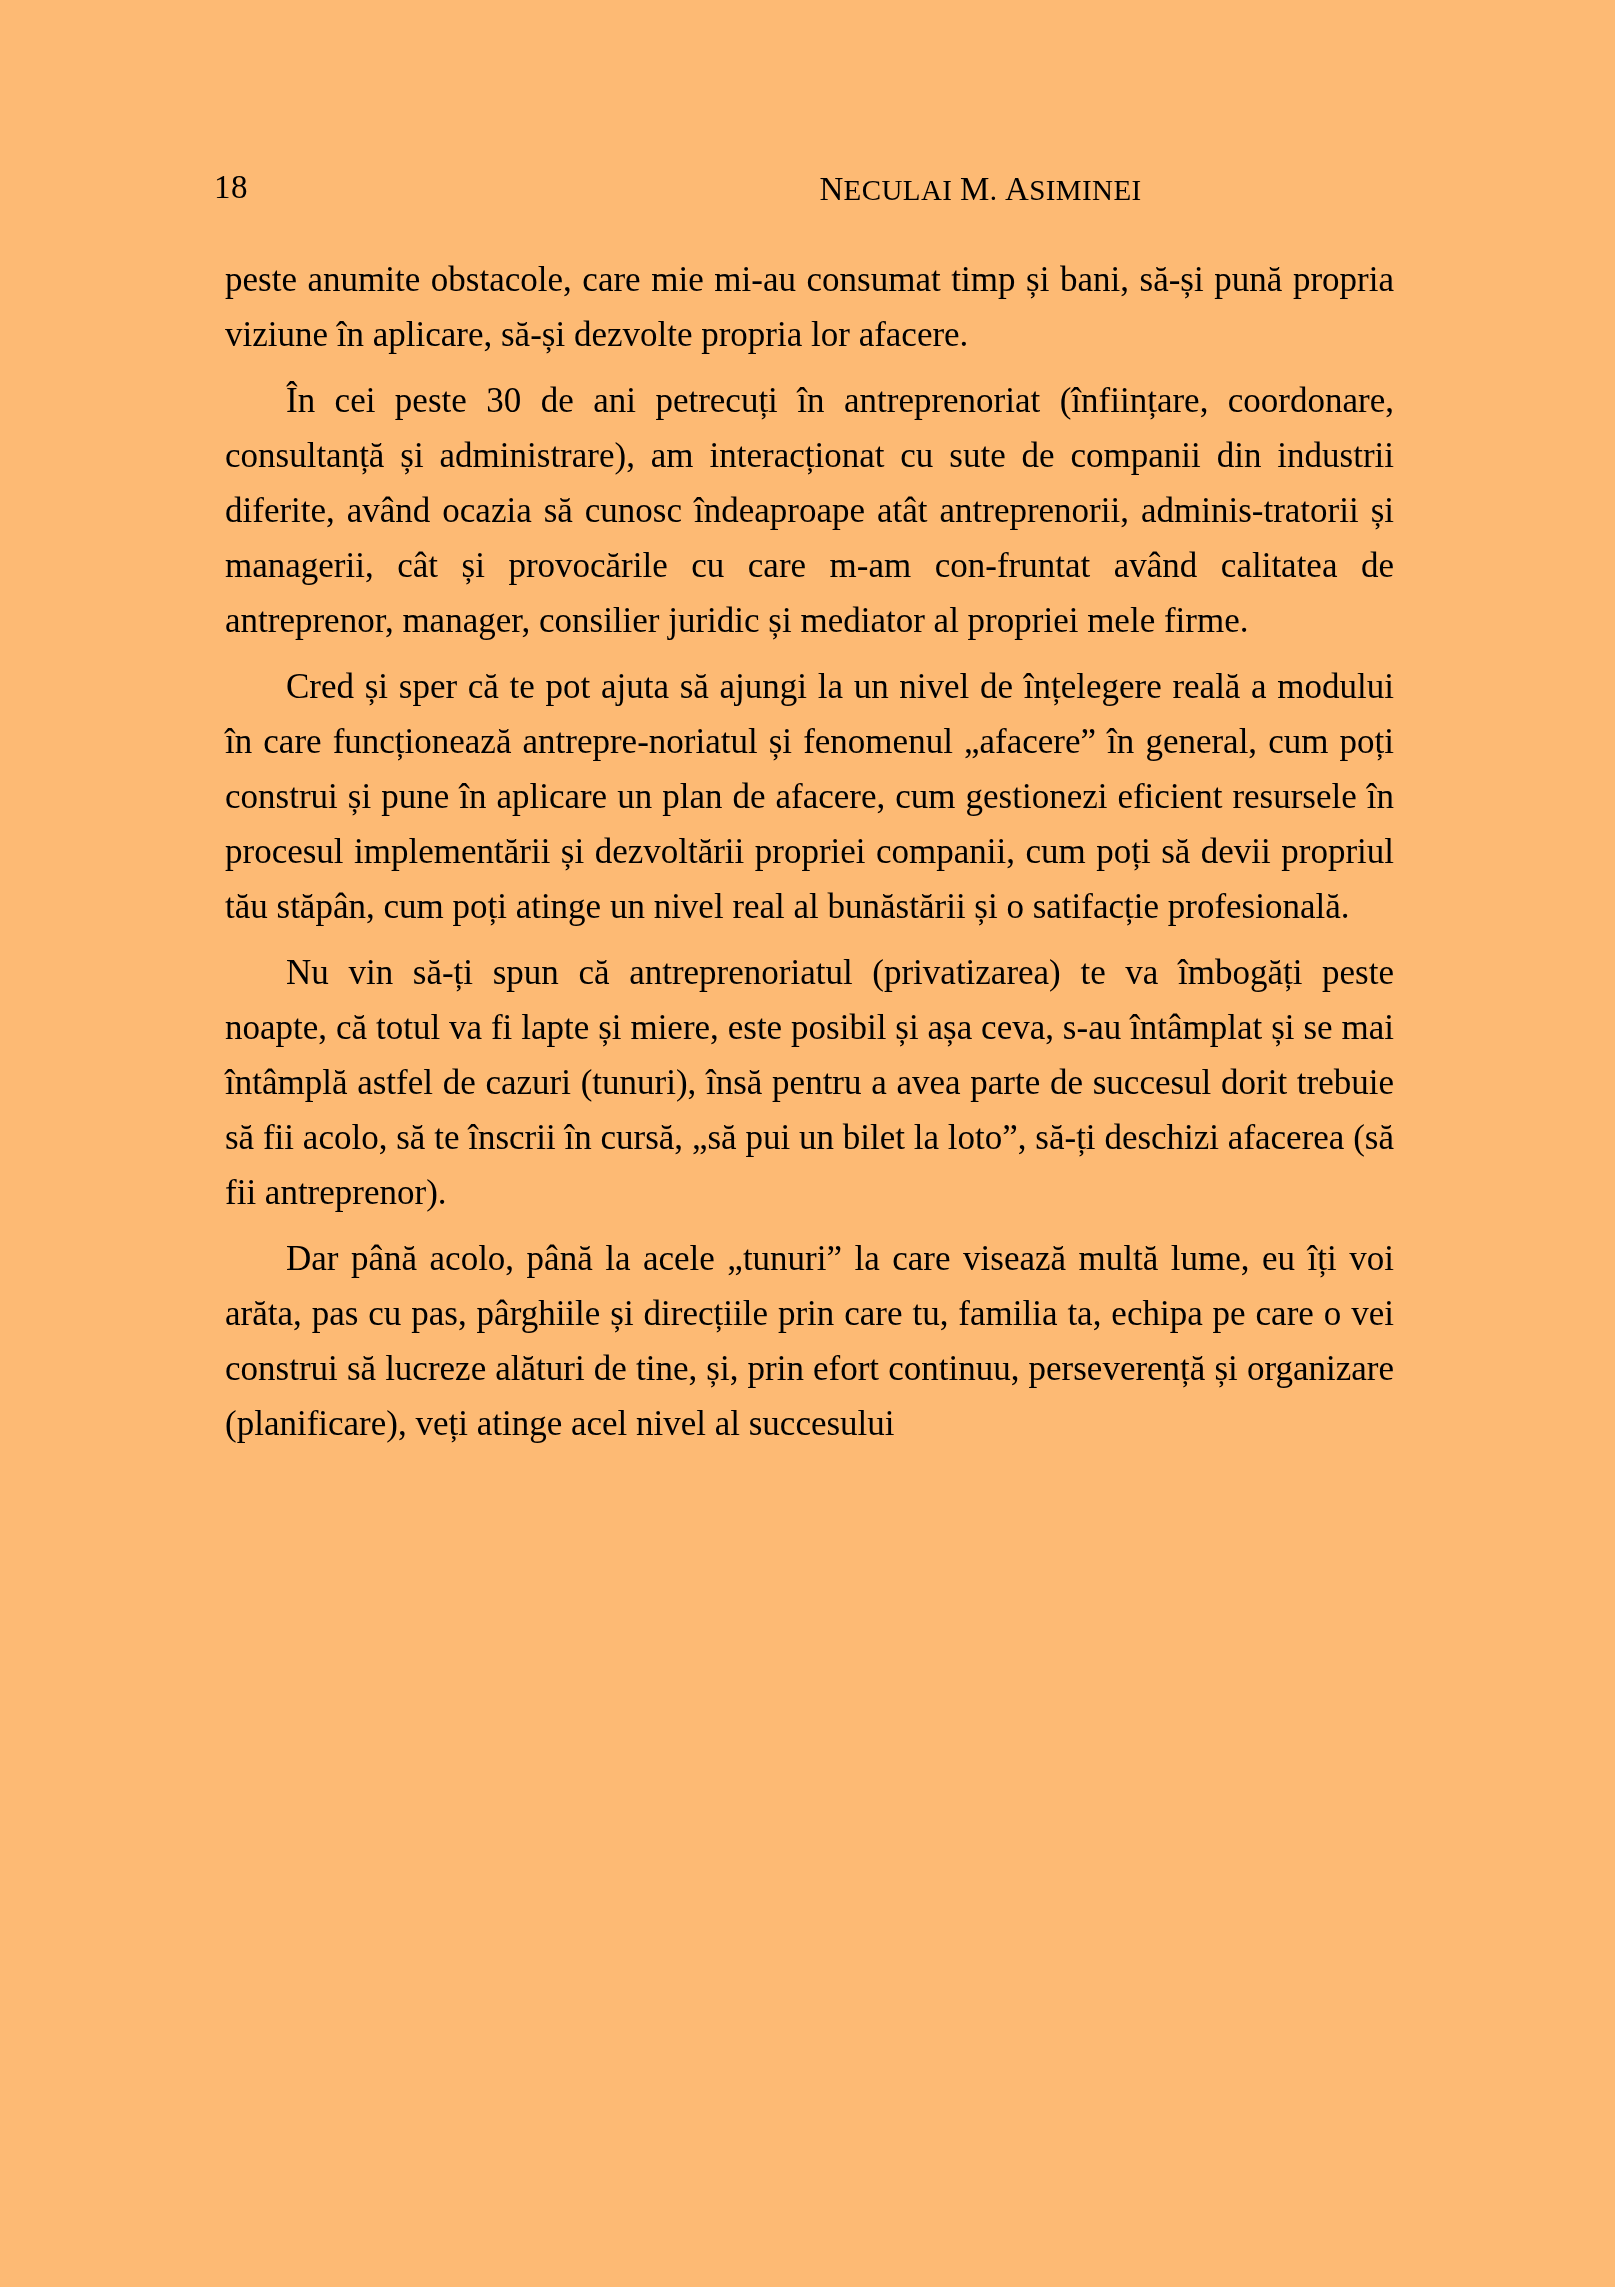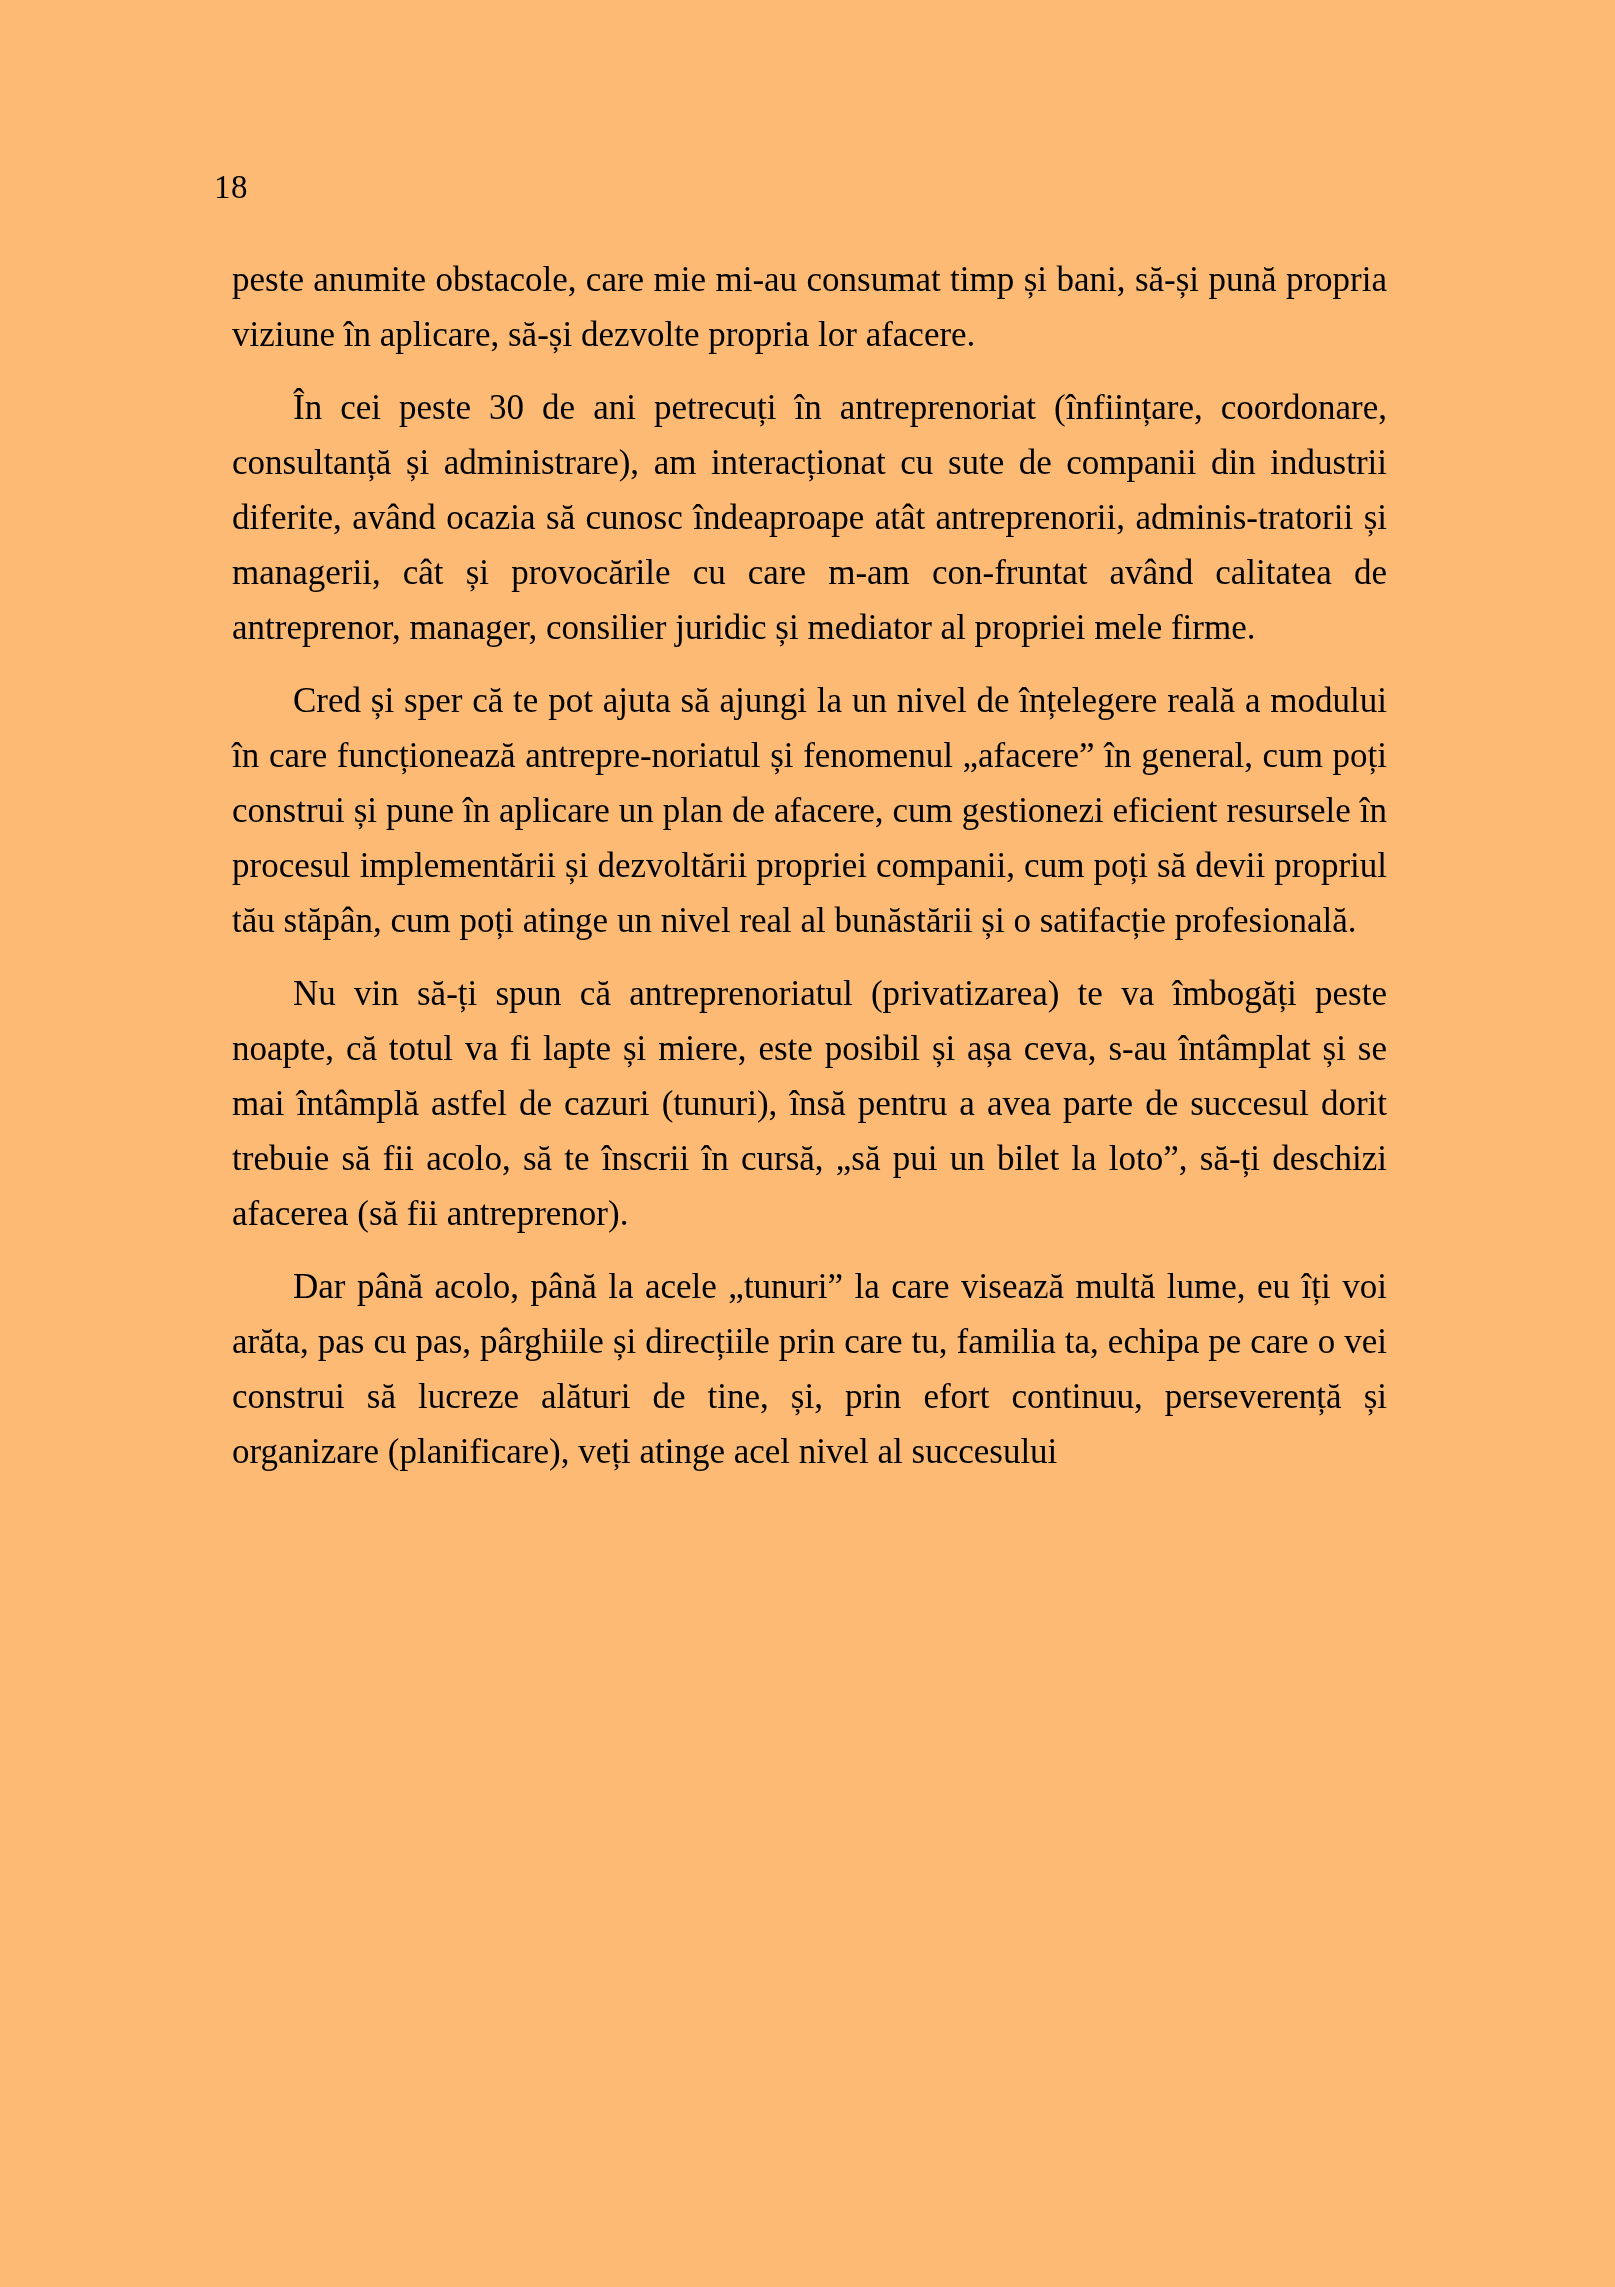--- a/index.html
+++ b/index.html
@@ -53,35 +53,36 @@
     font-size: 33px;
   }
   .body-text {
     font-size: 35px;
     line-height: 55px;
     text-align: justify;
     text-justify: inter-word;
     hyphens: manual;
   }
   .body-text p {
-    margin: 18px;
+    margin: 11px;
   }
   .body-text p.indent {
     text-indent: 61px;
   }
 </style>
 </head>
 <body>
 
 <div class="page">
 
   <div class="content">
 
     <div class="header">
       <div class="folio">18</div>
+      <div class="running-title"><span class="smallcap-first">N</span><span>ECULAI</span> <span class="smallcap-first">M</span><span>.</span> <span class="smallcap-first">A</span><span>SIMINEI</span></div>
     </div>
 
     <div class="body-text">
       <p>peste anumite obstacole, care mie mi-au consumat timp și bani, să-și pună propria viziune în aplicare, să-și dezvolte propria lor afacere.</p>
       <p class="indent">În cei peste 30 de ani petrecuți în antreprenoriat (înființare, coordonare, consultanță și administrare), am interacționat cu sute de companii din industrii diferite, având ocazia să cunosc îndeaproape atât antreprenorii, adminis-tratorii și managerii, cât și provocările cu care m-am con-fruntat având calitatea de antreprenor, manager, consilier juridic și mediator al propriei mele firme.</p>
       <p class="indent">Cred și sper că te pot ajuta să ajungi la un nivel de înțelegere reală a modului în care funcționează antrepre-noriatul și fenomenul „afacere” în general, cum poți construi și pune în aplicare un plan de afacere, cum gestionezi eficient resursele în procesul implementării și dezvoltării propriei companii, cum poți să devii propriul tău stăpân, cum poți atinge un nivel real al bunăstării și o satifacție profesională.</p>
       <p class="indent">Nu vin să-ți spun că antreprenoriatul (privatizarea) te va îmbogăți peste noapte, că totul va fi lapte și miere, este posibil și așa ceva, s-au întâmplat și se mai întâmplă astfel de cazuri (tunuri), însă pentru a avea parte de succesul dorit trebuie să fii acolo, să te înscrii în cursă, „să pui un bilet la loto”, să-ți deschizi afacerea (să fii antreprenor).</p>
       <p class="indent">Dar până acolo, până la acele „tunuri” la care visează multă lume, eu îți voi arăta, pas cu pas, pârghiile și direcțiile prin care tu, familia ta, echipa pe care o vei construi să lucreze alături de tine, și, prin efort continuu, perseverență și organizare (planificare), veți atinge acel nivel al succesului</p>
     </div>
 

